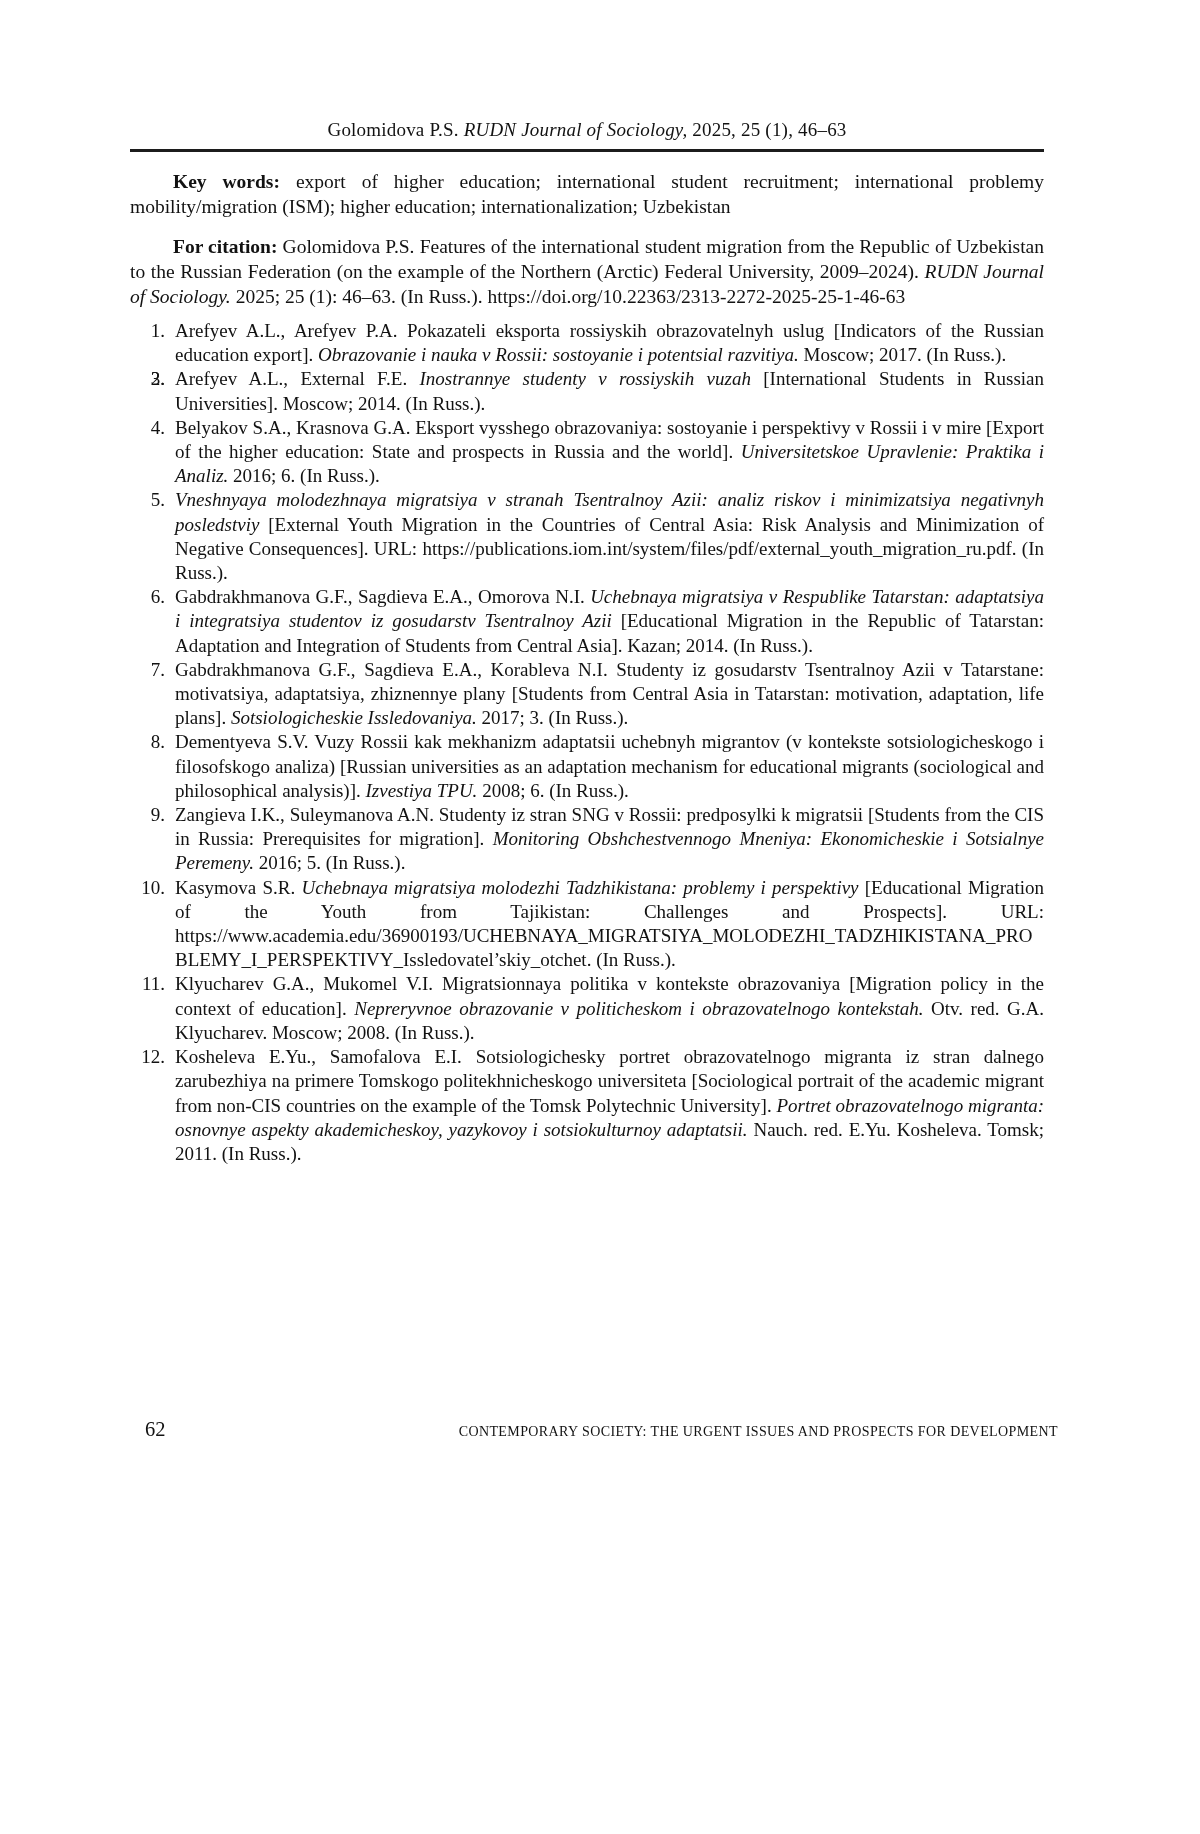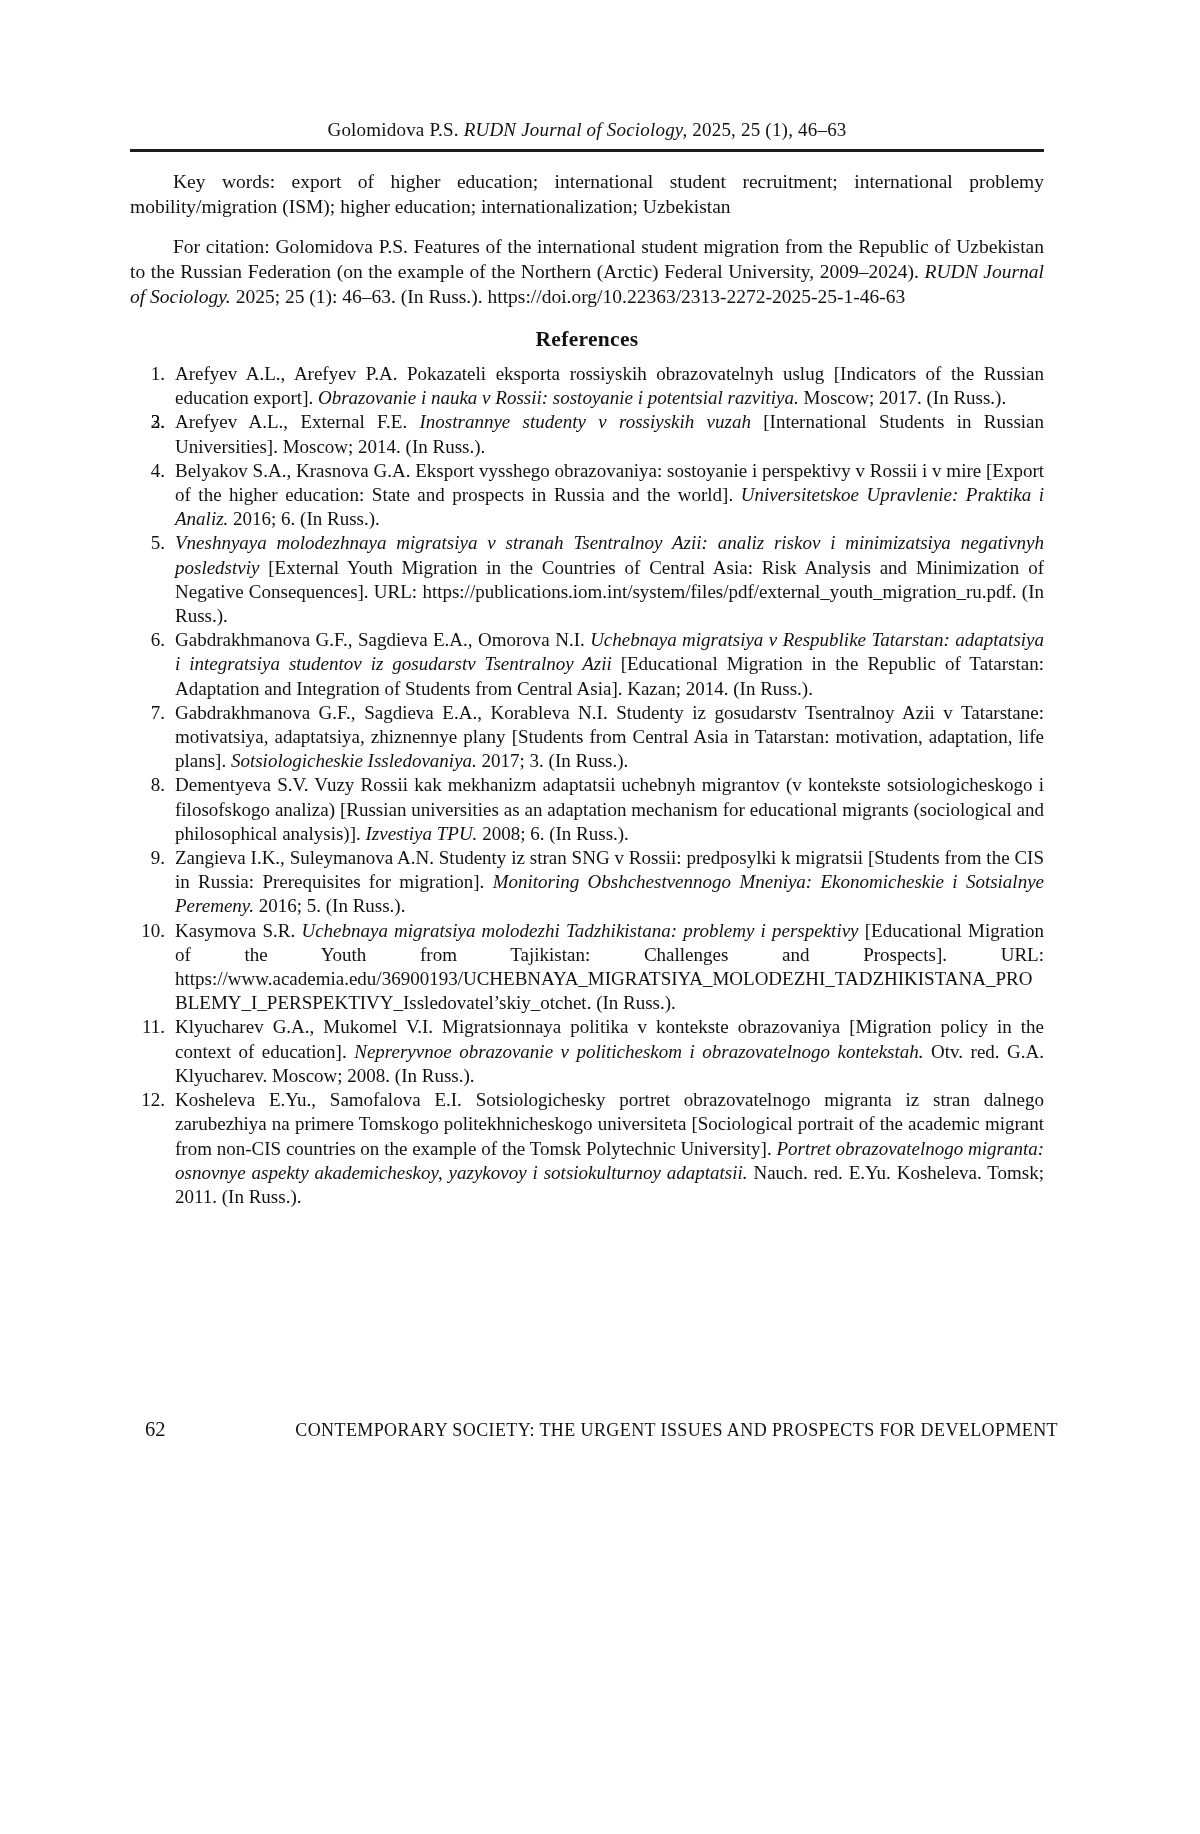--- a/index.html
+++ b/index.html
@@ -35,21 +35,21 @@
   }
   .para {
     font-size: 19.5px;
     line-height: 25px;
     text-align: justify;
     text-indent: 43px;
   }
   .kw   { margin-top: 17px; }
   .cite { margin-top: 15px; }
   .it { font-style: italic; }
-  .b  { font-weight: normal; }
+  .b  { font-weight: bold; }
   .ref-heading {
     margin-top: 17px;
     text-align: center;
     font-size: 21.5px;
     font-weight: bold;
     letter-spacing: 0.3px;
     line-height: 26px;
   }
   ol.refs {
     margin-top: 10px;
@@ -74,37 +74,36 @@
     position: absolute;
     left: 145px;
     right: 142px;
     top: 1418px;
     display: flex;
     justify-content: space-between;
     align-items: baseline;
     gap: 26px;
   }
   .page-num { font-size: 20.5px; }
-  .running-footer { font-size: 18px; letter-spacing: 0.4px; }
+  .running-footer { font-size: 14px; letter-spacing: 0.4px; }
 </style>
 </head>
 <body>
 
 <div class="page">
   <div class="content">
 
     <div class="running-head"><span>Golomidova P.S. </span><span class="it">RUDN Journal of Sociology,</span><span> 2025, 25 (1), 46–63</span></div>
 
     <hr class="head-rule">
 
     <p class="para kw"><span class="b">Key words:</span><span> export of higher education; international student recruitment; international problemy mobility/migration (ISM); higher education; internationalization; Uzbekistan</span></p>
 
     <p class="para cite"><span class="b">For citation:</span><span> Golomidova P.S. Features of the international student migration from the Republic of Uzbekistan to the Russian Federation (on the example of the Northern (Arctic) Federal University, 2009–2024). </span><span class="it">RUDN Journal of Sociology.</span><span> 2025; 25 (1): 46–63. (In Russ.). https://doi.org/10.22363/2313-2272-2025-25-1-46-63</span></p>
 
-    <h2 class="ref-heading">References</h2>
 
     <ol class="refs" id="refs">
         <li><span class="ref-num">1.</span><span class="ref-body"><span>Arefyev A.L., Arefyev P.A. Pokazateli eksporta rossiyskih obrazovatelnyh uslug [Indicators of the Russian education export]. </span><span class="it">Obrazovanie i nauka v Rossii: sostoyanie i potentsial razvitiya.</span><span> Moscow; 2017. (In Russ.).</span></span></li>
         <li><span class="ref-num">2.</span></li>
         <li><span class="ref-num">3.</span><span class="ref-body"><span>Arefyev A.L., External F.E. </span><span class="it">Inostrannye studenty v rossiyskih vuzah</span><span> [International Students in Russian Universities]. Moscow; 2014. (In Russ.).</span></span></li>
         <li><span class="ref-num">4.</span><span class="ref-body"><span>Belyakov S.A., Krasnova G.A. Eksport vysshego obrazovaniya: sostoyanie i perspektivy v Rossii i v mire [Export of the higher education: State and prospects in Russia and the world]. </span><span class="it">Universitetskoe Upravlenie: Praktika i Analiz.</span><span> 2016; 6. (In Russ.).</span></span></li>
         <li><span class="ref-num">5.</span><span class="ref-body"><span class="it">Vneshnyaya molodezhnaya migratsiya v stranah Tsentralnoy Azii: analiz riskov i minimizatsiya negativnyh posledstviy</span><span> [External Youth Migration in the Countries of Central Asia: Risk Analysis and Minimization of Negative Consequences]. URL: https://publications.iom.int/system/files/pdf/external_youth_migration_ru.pdf. (In Russ.).</span></span></li>
         <li><span class="ref-num">6.</span><span class="ref-body"><span>Gabdrakhmanova G.F., Sagdieva E.A., Omorova N.I. </span><span class="it">Uchebnaya migratsiya v Respublike Tatarstan: adaptatsiya i integratsiya studentov iz gosudarstv Tsentralnoy Azii</span><span> [Educational Migration in the Republic of Tatarstan: Adaptation and Integration of Students from Central Asia]. Kazan; 2014. (In Russ.).</span></span></li>
         <li><span class="ref-num">7.</span><span class="ref-body"><span>Gabdrakhmanova G.F., Sagdieva E.A., Korableva N.I. Studenty iz gosudarstv Tsentralnoy Azii v Tatarstane: motivatsiya, adaptatsiya, zhiznennye plany [Students from Central Asia in Tatarstan: motivation, adaptation, life plans]. </span><span class="it">Sotsiologicheskie Issledovaniya.</span><span> 2017; 3. (In Russ.).</span></span></li>
         <li><span class="ref-num">8.</span><span class="ref-body"><span>Dementyeva S.V. Vuzy Rossii kak mekhanizm adaptatsii uchebnyh migrantov (v kontekste sotsiologicheskogo i filosofskogo analiza) [Russian universities as an adaptation mechanism for educational migrants (sociological and philosophical analysis)]. </span><span class="it">Izvestiya TPU.</span><span> 2008; 6. (In Russ.).</span></span></li>

